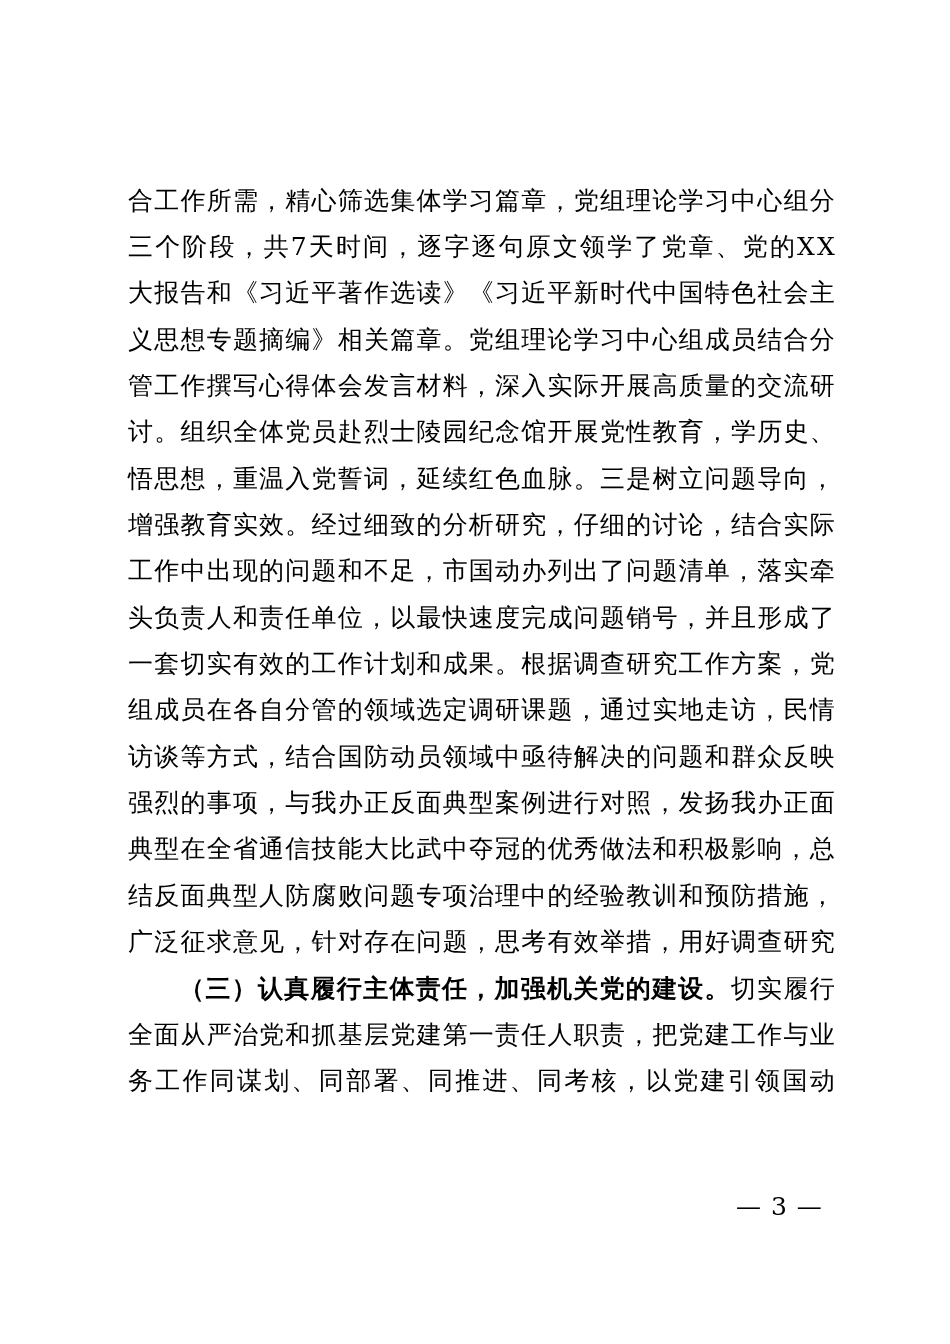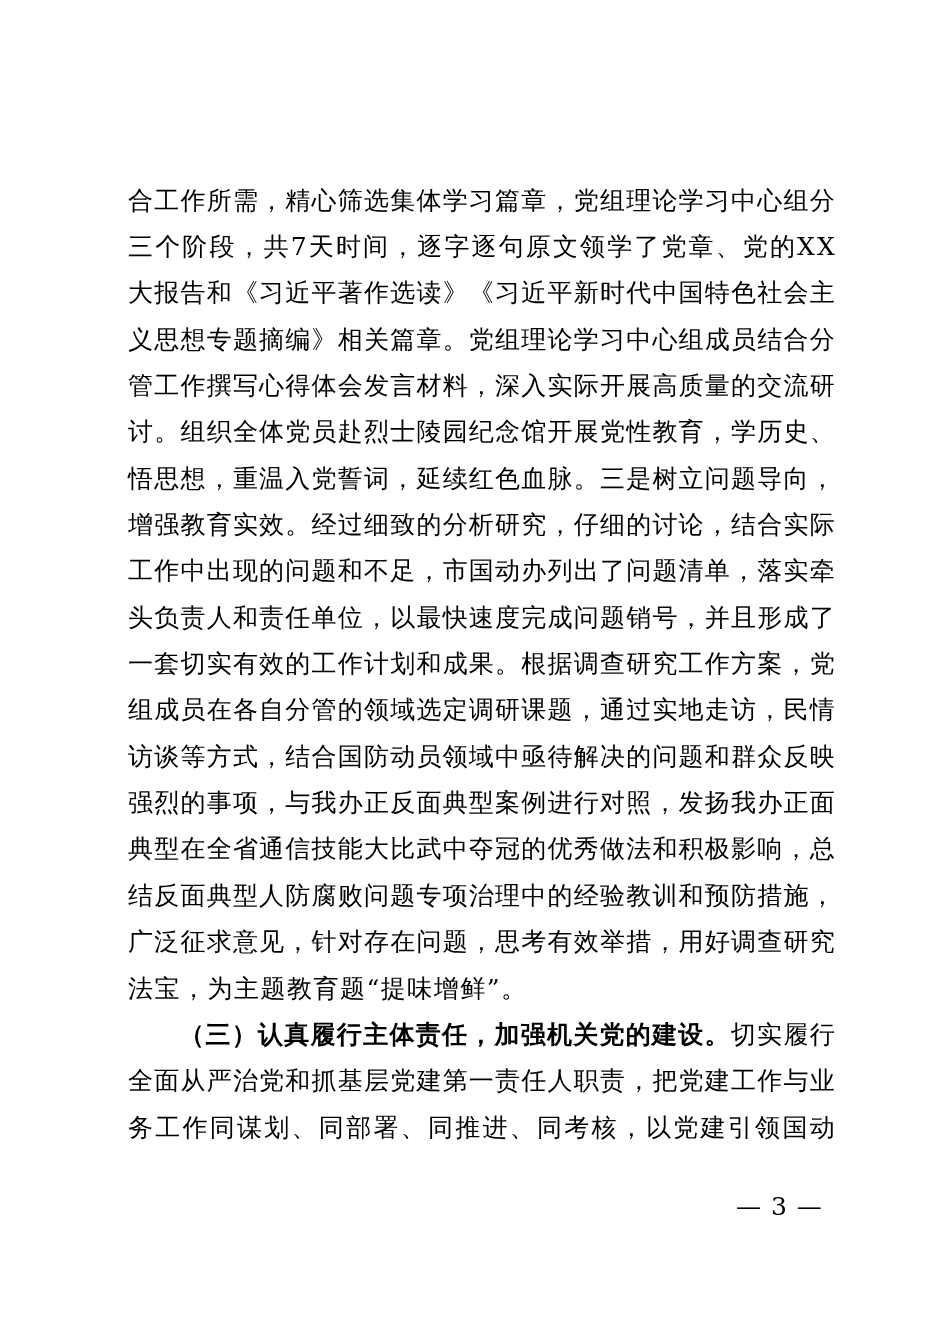--- a/index.html
+++ b/index.html
@@ -547,23 +547,20 @@
         <span class="ch">效</span>
         <span class="ch">举</span>
         <span class="ch">措</span>
         <span class="ch">，</span>
         <span class="ch">用</span>
         <span class="ch">好</span>
         <span class="ch">调</span>
         <span class="ch">查</span>
         <span class="ch">研</span>
         <span class="ch">究</span>
-      </div>
-      <div class="line plain">
-        <span>法宝，为主题教育题“提味增鲜”。</span>
       </div>
       <div class="line justify">
         <span class="indent-spacer"></span>
         <span class="ch bold">（</span>
         <span class="ch bold">三</span>
         <span class="ch bold">）</span>
         <span class="ch bold">认</span>
         <span class="ch bold">真</span>
         <span class="ch bold">履</span>
         <span class="ch bold">行</span>

